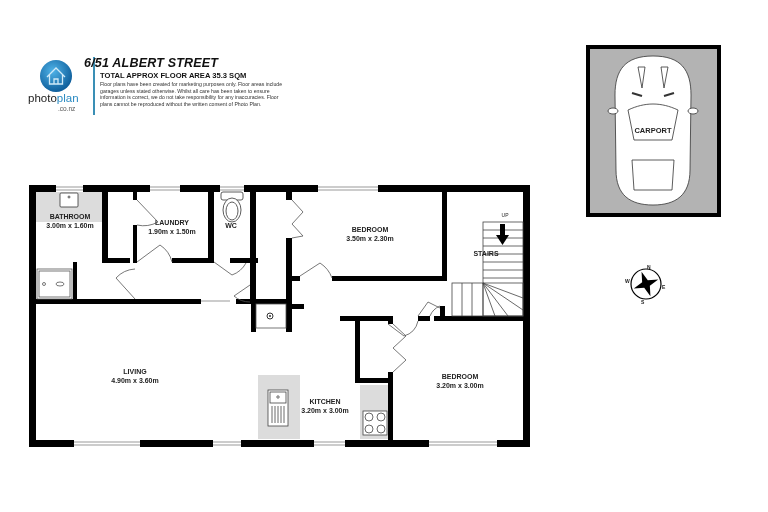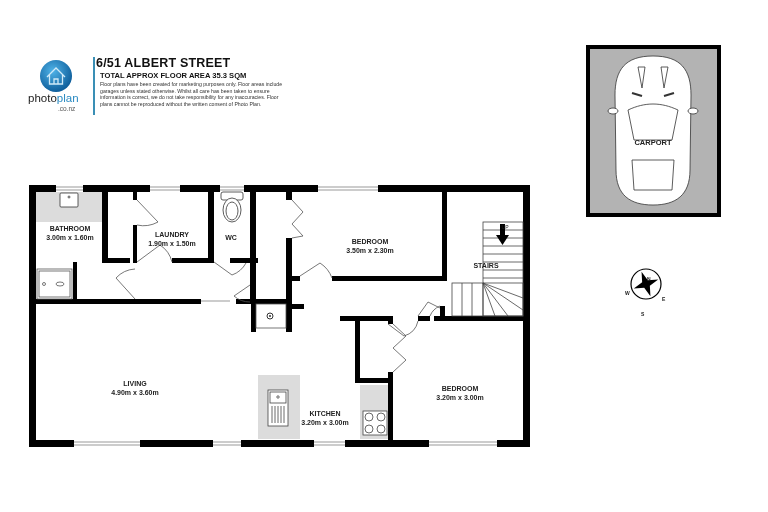--- a/index.html
+++ b/index.html
@@ -1,25 +1,25 @@
 <!DOCTYPE html>
 <html><head>
 <meta charset="utf-8">
 <style>
   html, body { margin:0; padding:0; background:#ffffff; }
   body { width:768px; height:512px; position:relative; overflow:hidden; font-family:"Liberation Sans", sans-serif; }
   .abs { position:absolute; }
-  .title { left:96px; top:56px; font-weight:bold; font-size:12.5px; color:#111; letter-spacing:0.2px; }
+  .title { left:84px; top:56px; font-weight:bold; font-size:12.5px; color:#111; letter-spacing:0.2px;font-style:italic; }
   .subtitle { left:100px; top:71px; font-weight:bold; font-size:7.6px; color:#111; }
   .disclaimer { left:100px; top:81px; width:190px; font-size:5.2px; line-height:6.6px; color:#333; }
   .vline { left:93px; top:57px; width:2px; height:58px; background:#3a8fb5; }
   .logo-text { left:28px; top:92px; font-size:11.5px; color:#222; }
   .logo-text .plan { color:#2a8ac2; }
   .logo-sub { left:58px; top:105px; font-size:6.5px; color:#555; }
-  .room-label { position:absolute; font-weight:bold; font-size:7px; color:#222; text-align:center; line-height:8.5px; white-space:nowrap;margin-top:12px; }
+  .room-label { position:absolute; font-weight:bold; font-size:7px; color:#222; text-align:center; line-height:8.5px; white-space:nowrap; }
   .compass-letter { font-size:5px; }
 </style>
 </head>
 <body>
 
 <div>
   <svg class="abs" style="left:38px;top:58px;" width="36" height="36">
     <defs>
       <radialGradient id="lg" cx="40%" cy="35%" r="65%">
         <stop offset="0%" stop-color="#4fb3e8"></stop>

